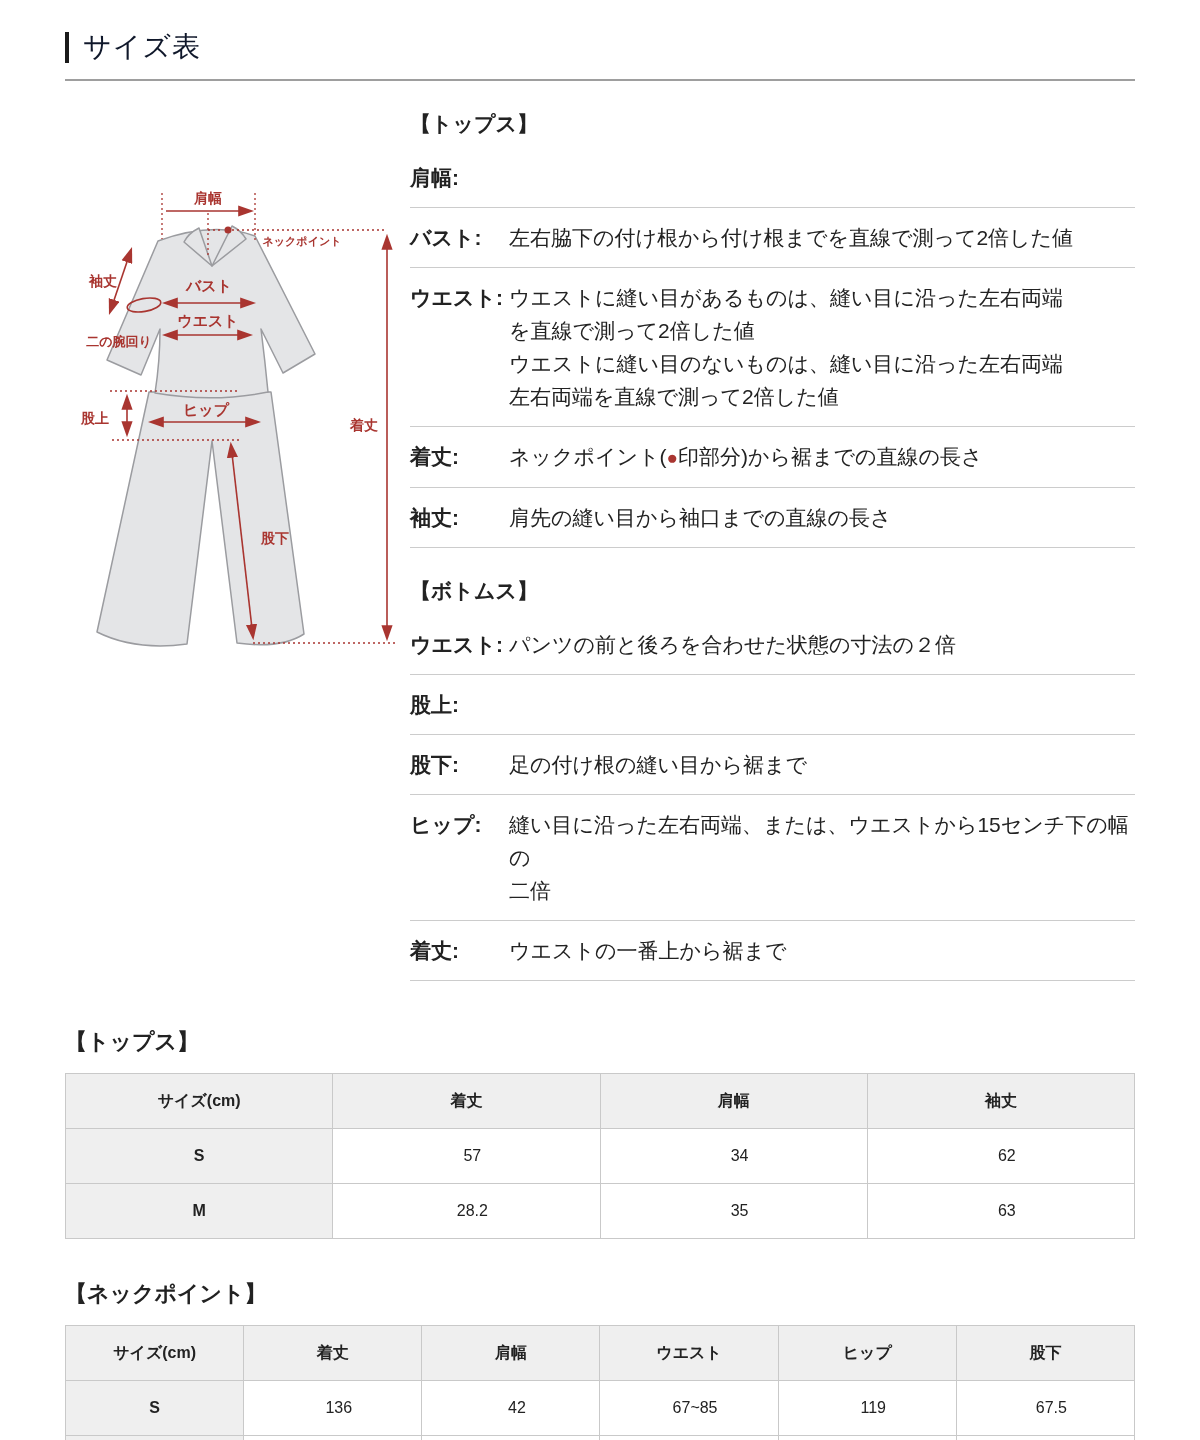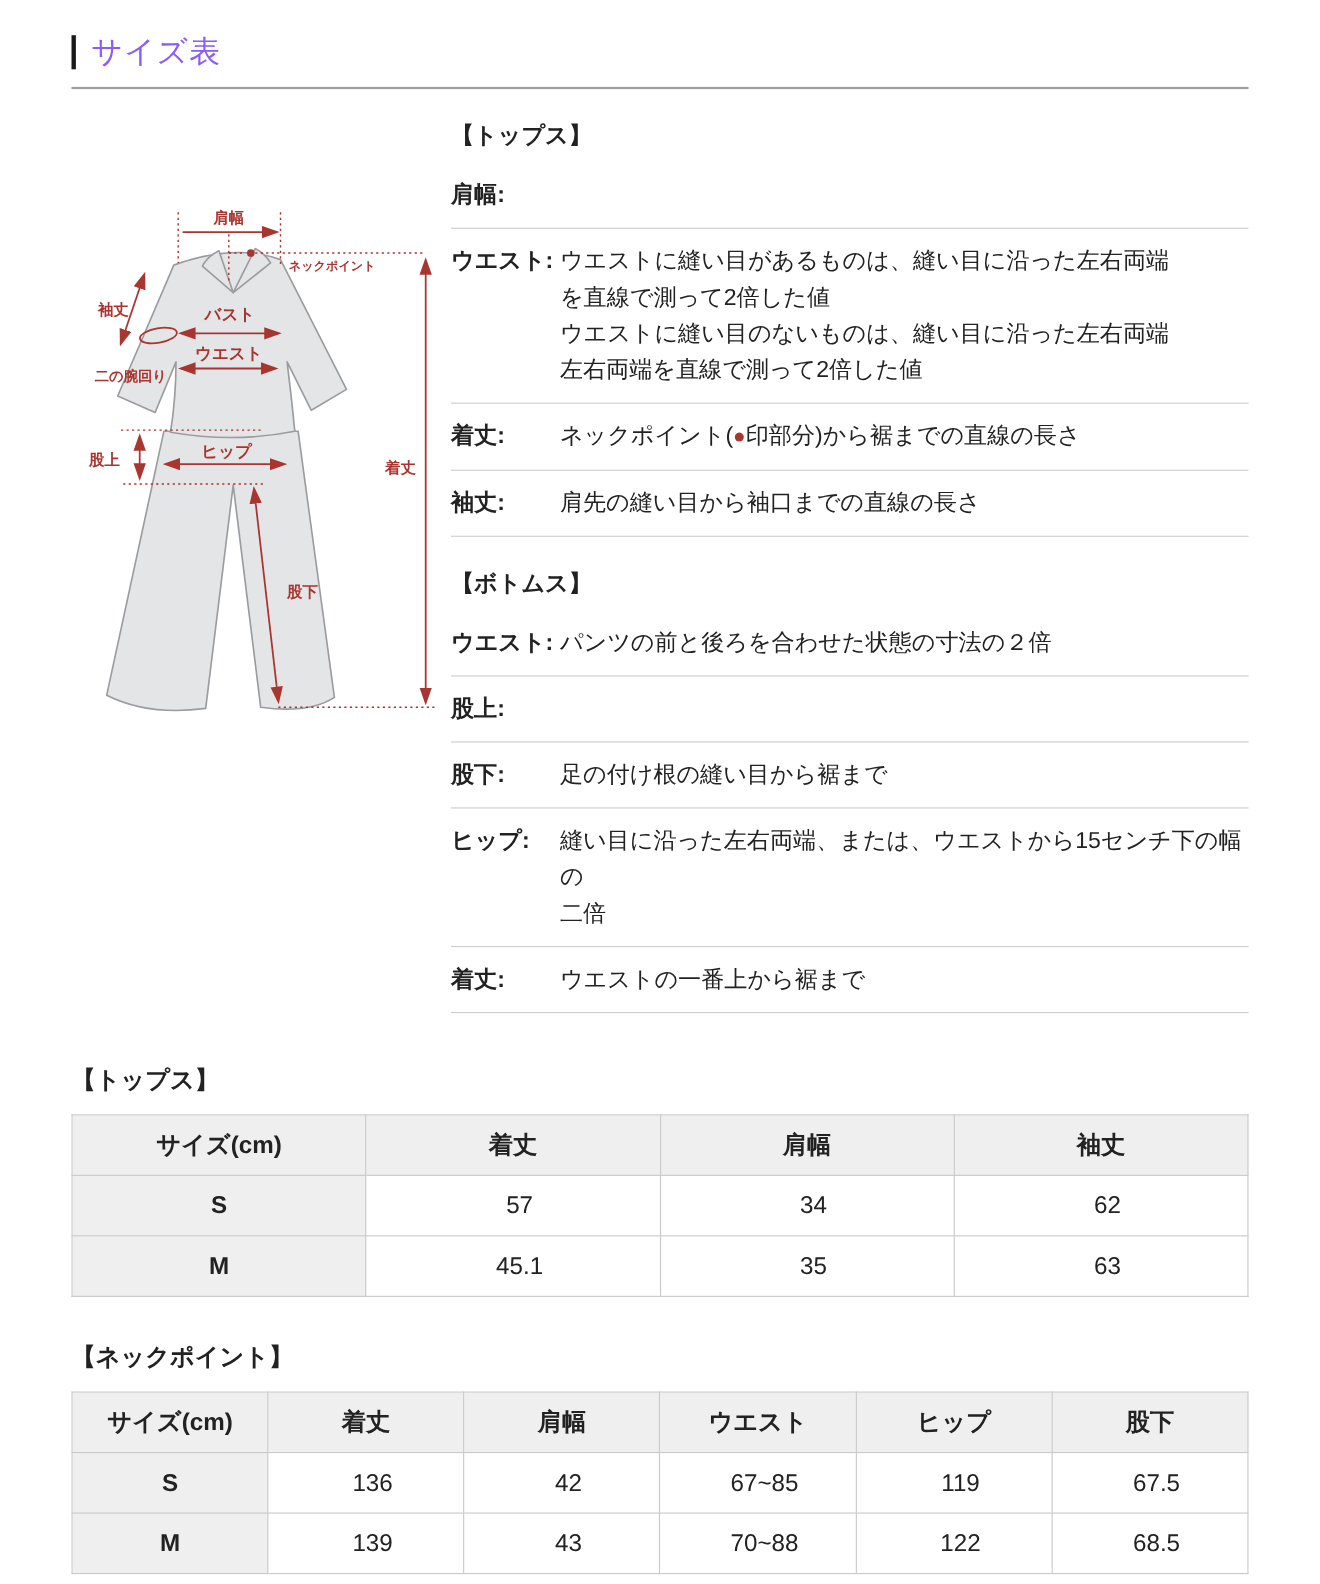--- a/index.html
+++ b/index.html
@@ -11,21 +11,21 @@
   body{
     width:1200px;min-height:1440px;margin:0 auto;
     font-family:"Liberation Sans","DejaVu Sans",sans-serif;
     color:var(--color-text);
   }
   .page{padding:28px 65px 30px;}
 
   
   .page-title-row{display:flex;align-items:center;gap:14px;height:38px;}
   .title-bar{width:4px;height:31px;background:var(--color-title_bar,#1a1a1a);}
-  .page-title{font-size:28px;font-weight:500;color:#8b5cf6;letter-spacing:1px;}
+  .page-title{font-size:28px;font-weight:500;color:#0f172a;letter-spacing:1px;}
   .title-rule{margin-top:13px;border-bottom:2px solid var(--color-rule,#9e9e9e);}
 
   
   .top-section{display:flex;margin-top:24px;}
   .diagram-col{width:345px;flex:none;padding-top:74px;}
   .defs-col{flex:1;font-size:21px;line-height:33px;}
 
   .def-heading{font-weight:bold;font-size:21px;padding:2px 0 8px;}
   .def-heading.bottoms{margin-top:24px;}
   .def-item{display:flex;padding:13px 0;border-bottom:1px solid var(--color-divider,#ccc);}
@@ -38,21 +38,21 @@
   .red-line{stroke:var(--color-accent);fill:none;stroke-width:1.6;}
   .red-dotted{stroke:var(--color-accent);fill:none;stroke-width:1.3;stroke-dasharray:2,3;}
   .red-text{fill:var(--color-accent);}
   .mk{fill:var(--color-accent);}
   .garment{fill:var(--color-garment_fill,#e4e5e7);stroke:var(--color-garment_stroke,#9b9ca0);stroke-width:1.5;stroke-linejoin:round;}
 
   
   .table-block{margin-top:46px;}
   .table-block.second{margin-top:40px;}
   .table-heading{font-weight:bold;font-size:22px;margin-bottom:16px;}
-  table{width:100%;border-collapse:collapse;table-layout:fixed;font-size:22px;text-align:center;}
+  table{width:100%;border-collapse:collapse;table-layout:fixed;font-size:16px;text-align:center;}
   th,td{border:1px solid var(--color-table_border,#c9c9c9);height:55px;vertical-align:middle;}
   thead th{background:var(--color-table_header_bg,#efefef);font-weight:bold;}
   tbody th{background:var(--color-table_header_bg,#efefef);font-weight:bold;}
   tbody td{background:#ffffff;font-weight:normal;padding-left:12px;}
 </style>
 </head>
 <body>
 
 <div class="page">
 
@@ -122,20 +122,26 @@
     </div>
 
     <div class="defs-col">
 
       <div class="def-heading">【トップス】</div>
 
       <div class="def-item">
         <div class="def-term">肩幅:</div>
       </div>
 
+      <div class="def-item">
+        <div class="def-term">バスト:</div>
+        <div class="def-desc">
+          <div>左右脇下の付け根から付け根までを直線で測って2倍した値</div>
+        </div>
+      </div>
 
       <div class="def-item">
         <div class="def-term">ウエスト:</div>
         <div class="def-desc">
           <div>ウエストに縫い目があるものは、縫い目に沿った左右両端</div>
           <div>を直線で測って2倍した値</div>
           <div>ウエストに縫い目のないものは、縫い目に沿った左右両端</div>
           <div>左右両端を直線で測って2倍した値</div>
         </div>
       </div>
@@ -205,21 +211,21 @@
       </thead>
       <tbody>
         <tr>
           <th>S</th>
           <td>57</td>
           <td>34</td>
           <td>62</td>
         </tr>
         <tr>
           <th>M</th>
-          <td>45.1</td>
+          <td>28.2</td>
           <td>35</td>
           <td>63</td>
         </tr>
       </tbody>
     </table>
   </div>
 
   <div class="table-block second">
     <div class="table-heading">【ネックポイント】</div>
     <table>

